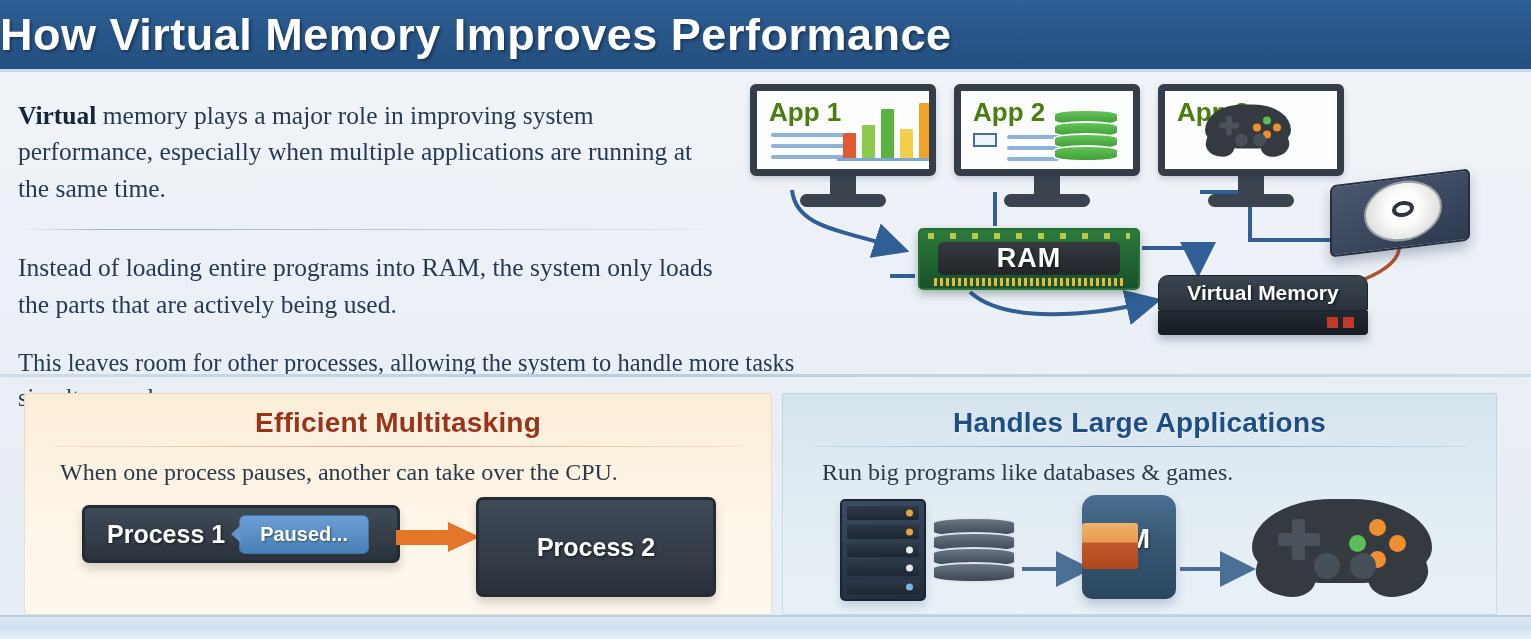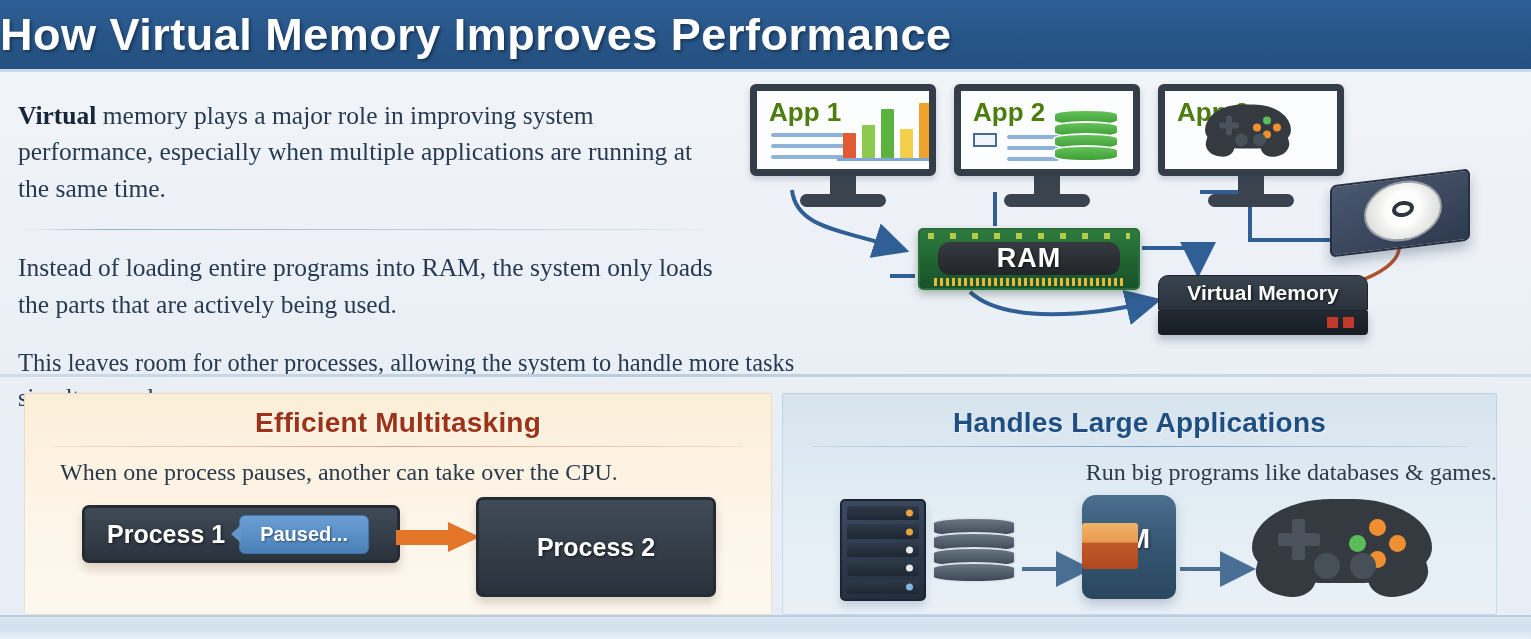--- a/index.html
+++ b/index.html
@@ -102,21 +102,21 @@
   .ram {
     position: absolute; left: 188px; top: 148px; width: 222px; height: 62px;
     background: linear-gradient(180deg,#2d7b3d 0%, #1f6330 55%, #18522a 100%);
     border-radius: 5px;
     box-shadow: 0 4px 9px rgba(30,60,40,.35);
     border: 2px solid #2a6f38;
   }
   .ram .chipbar {
     position: absolute; left: 18px; top: 12px; right: 18px; height: 33px;
     background: linear-gradient(180deg,#353a40,#22262b);
-    border-radius: 12px;
+    border-radius: 5px;
     display: flex; align-items: center; justify-content: center;
   }
   .ram .chipbar span {
     color: #ffffff; font-family: "Liberation Sans", sans-serif;
     font-weight: bold; font-size: 27px; letter-spacing: 1px;
     text-shadow: 1px 1px 2px rgba(0,0,0,.6);
   }
   .ram .pins { position: absolute; left: 14px; right: 14px; bottom: 2px; height: 8px;
     background: repeating-linear-gradient(90deg,#e7b93a 0 3px, transparent 3px 6px); }
   .ram .topnotch { position:absolute; left:8px; right:8px; top:3px; height:6px;
@@ -186,21 +186,21 @@
   }
   .card.left h2 { color: #9c3318; text-shadow: 1px 1px 0 rgba(255,255,255,.55); }
   .card.right h2 { color: #1f4f82; text-shadow: 1px 1px 0 rgba(255,255,255,.55); }
   .card .hr { height: 1px; margin: 7px 30px 0 30px; }
   .card.left .hr { background: linear-gradient(90deg,rgba(190,120,90,.15),rgba(180,110,80,.55),rgba(190,120,90,.15)); }
   .card.right .hr { background: linear-gradient(90deg,rgba(90,140,185,.15),rgba(60,110,165,.6),rgba(90,140,185,.15)); }
   .card .sub {
     margin: 12px 0 0 36px; font-size: 24px; color: #2b3a4b;
     font-family: "Liberation Serif", serif;
   }
-  .card.right .sub { margin-left: 40px; text-align: right; }
+  .card.right .sub { margin-left: 40px; }
 
   
   .procwrap { position: absolute; left: 0; top: 104px; width: 748px; height: 112px; }
   .procbox {
     position: absolute;
     background: linear-gradient(180deg,#404b58 0%, #333c47 60%, #2a323c 100%);
     border: 3px solid #242b34; border-radius: 7px;
     box-shadow: 0 6px 10px rgba(90,70,40,.22);
     display: flex; align-items: center;
   }

